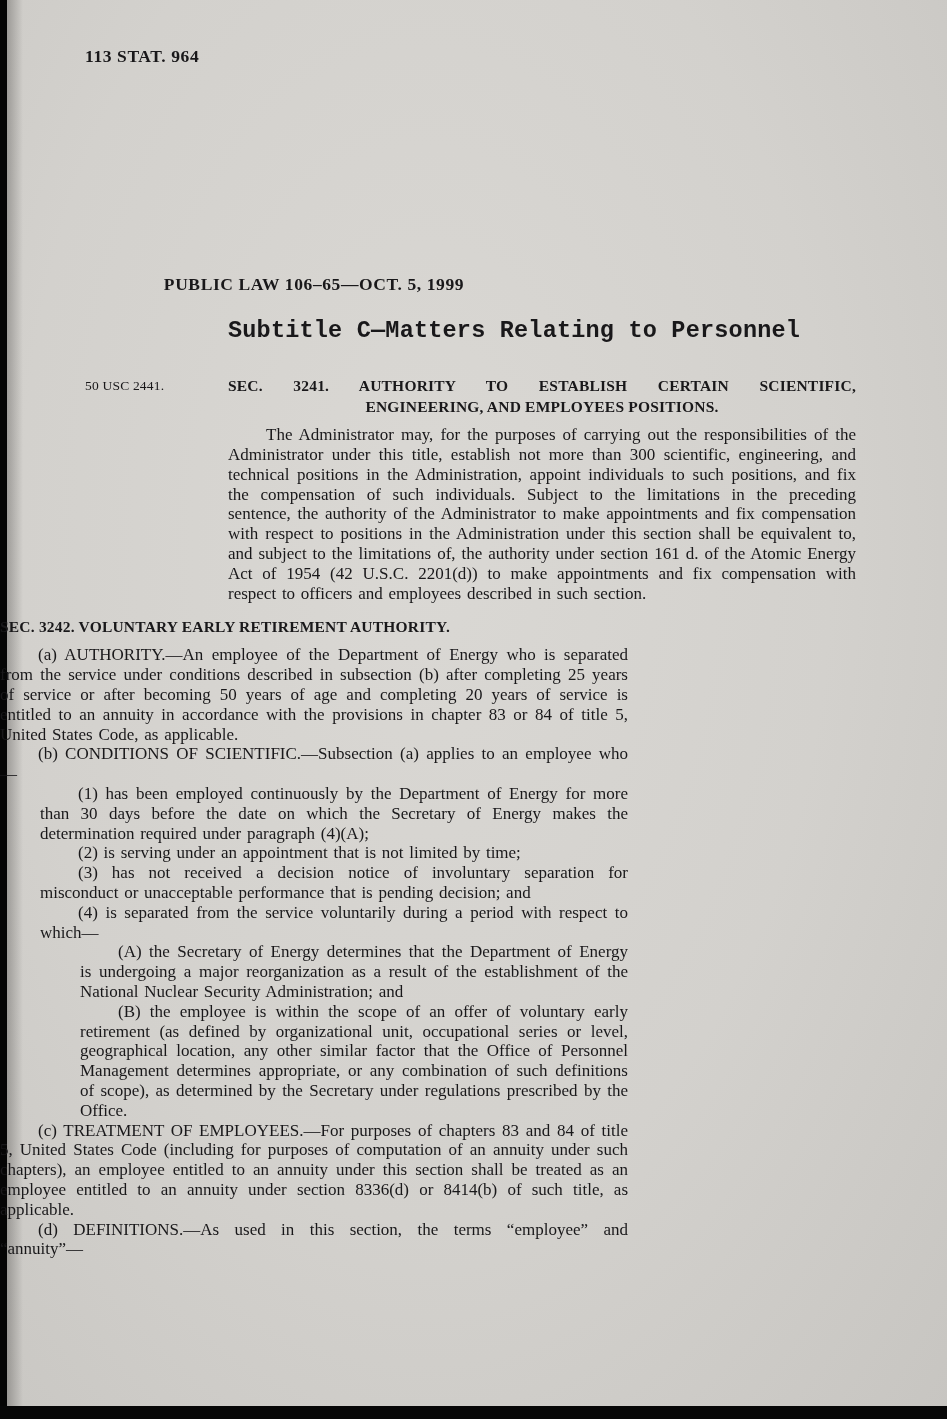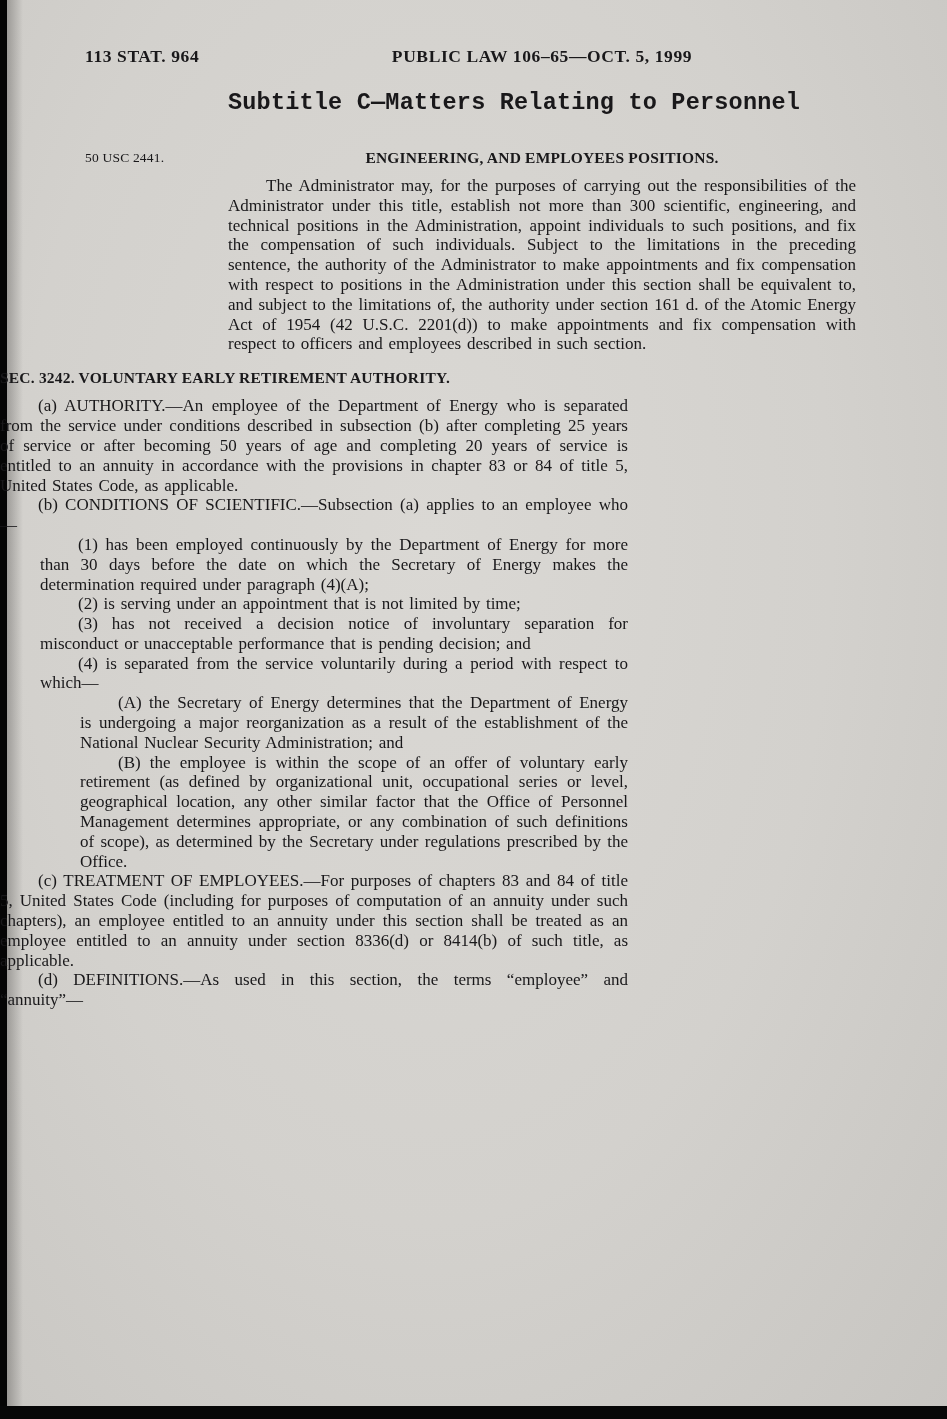--- a/index.html
+++ b/index.html
@@ -23,21 +23,21 @@
   .scan-gutter {
     position: absolute; left: 7px; top: 0; width: 16px; height: 100%;
     background: linear-gradient(to right, rgba(40,38,36,0.30), rgba(40,38,36,0));
   }
   .scan-edge-bottom {
     position: absolute; left: 0; bottom: 0; width: 100%; height: 13px;
     background: #070707;
   }
   .content { position: relative; padding-top: 46px; }
 
-  .header { display: flex; align-items: baseline; }
+  .header { display: flex; align-items: baseline; flex-direction: column; }
   .stat-number {
     flex: 0 0 228px; padding-left: 85px;
     font-weight: bold; font-size: 17.5px; letter-spacing: 0.6px;
     white-space: nowrap;
   }
   .law-citation {
     width: 628px; text-align: center;
     font-weight: bold; font-size: 17.5px; letter-spacing: 0.6px;
   }
 
@@ -84,20 +84,21 @@
       <div class="stat-number">113 STAT. 964</div>
       <div class="law-citation">PUBLIC LAW 106–65—OCT. 5, 1999</div>
     </div>
 
     <h1 class="subtitle">Subtitle C—Matters Relating to Personnel</h1>
 
     <div class="section section-3241">
       <div class="margin-note">50 USC 2441.</div>
       <div class="section-body">
         <h2 class="heading">
+          <span class="h-line spread">SEC. 3241. AUTHORITY TO ESTABLISH CERTAIN SCIENTIFIC,</span>
           <span class="h-line centered">ENGINEERING, AND EMPLOYEES POSITIONS.</span>
         </h2>
         <p class="para p-0">The Administrator may, for the purposes of carrying out the responsibilities of the Administrator under this title, establish not more than 300 scientific, engineering, and technical positions in the Administration, appoint individuals to such positions, and fix the compensation of such individuals. Subject to the limitations in the preceding sentence, the authority of the Administrator to make appointments and fix compensation with respect to positions in the Administration under this section shall be equivalent to, and subject to the limitations of, the authority under section 161 d. of the Atomic Energy Act of 1954 (42 U.S.C. 2201(d)) to make appointments and fix compensation with respect to officers and employees described in such section.</p>
       </div>
     </div>
 
     <div class="section section-3242">
       <div class="section-body">
         <h2 class="heading">
           <span class="h-line">SEC. 3242. VOLUNTARY EARLY RETIREMENT AUTHORITY.</span>

